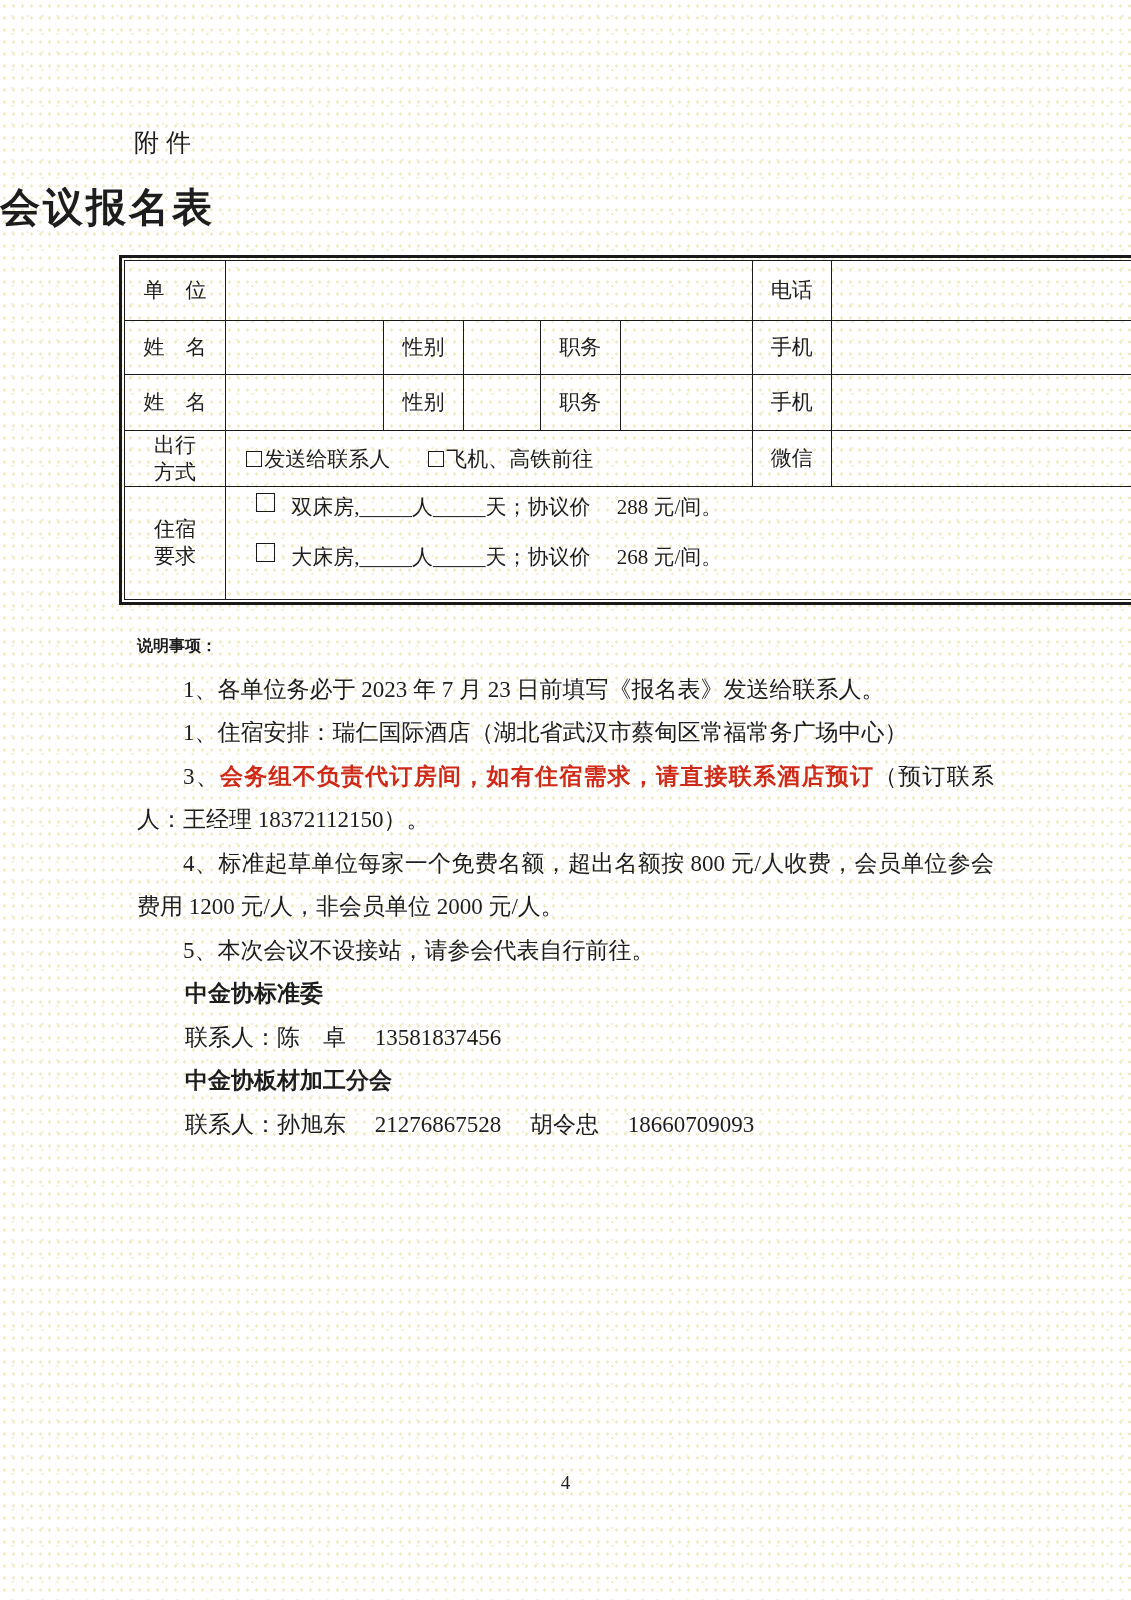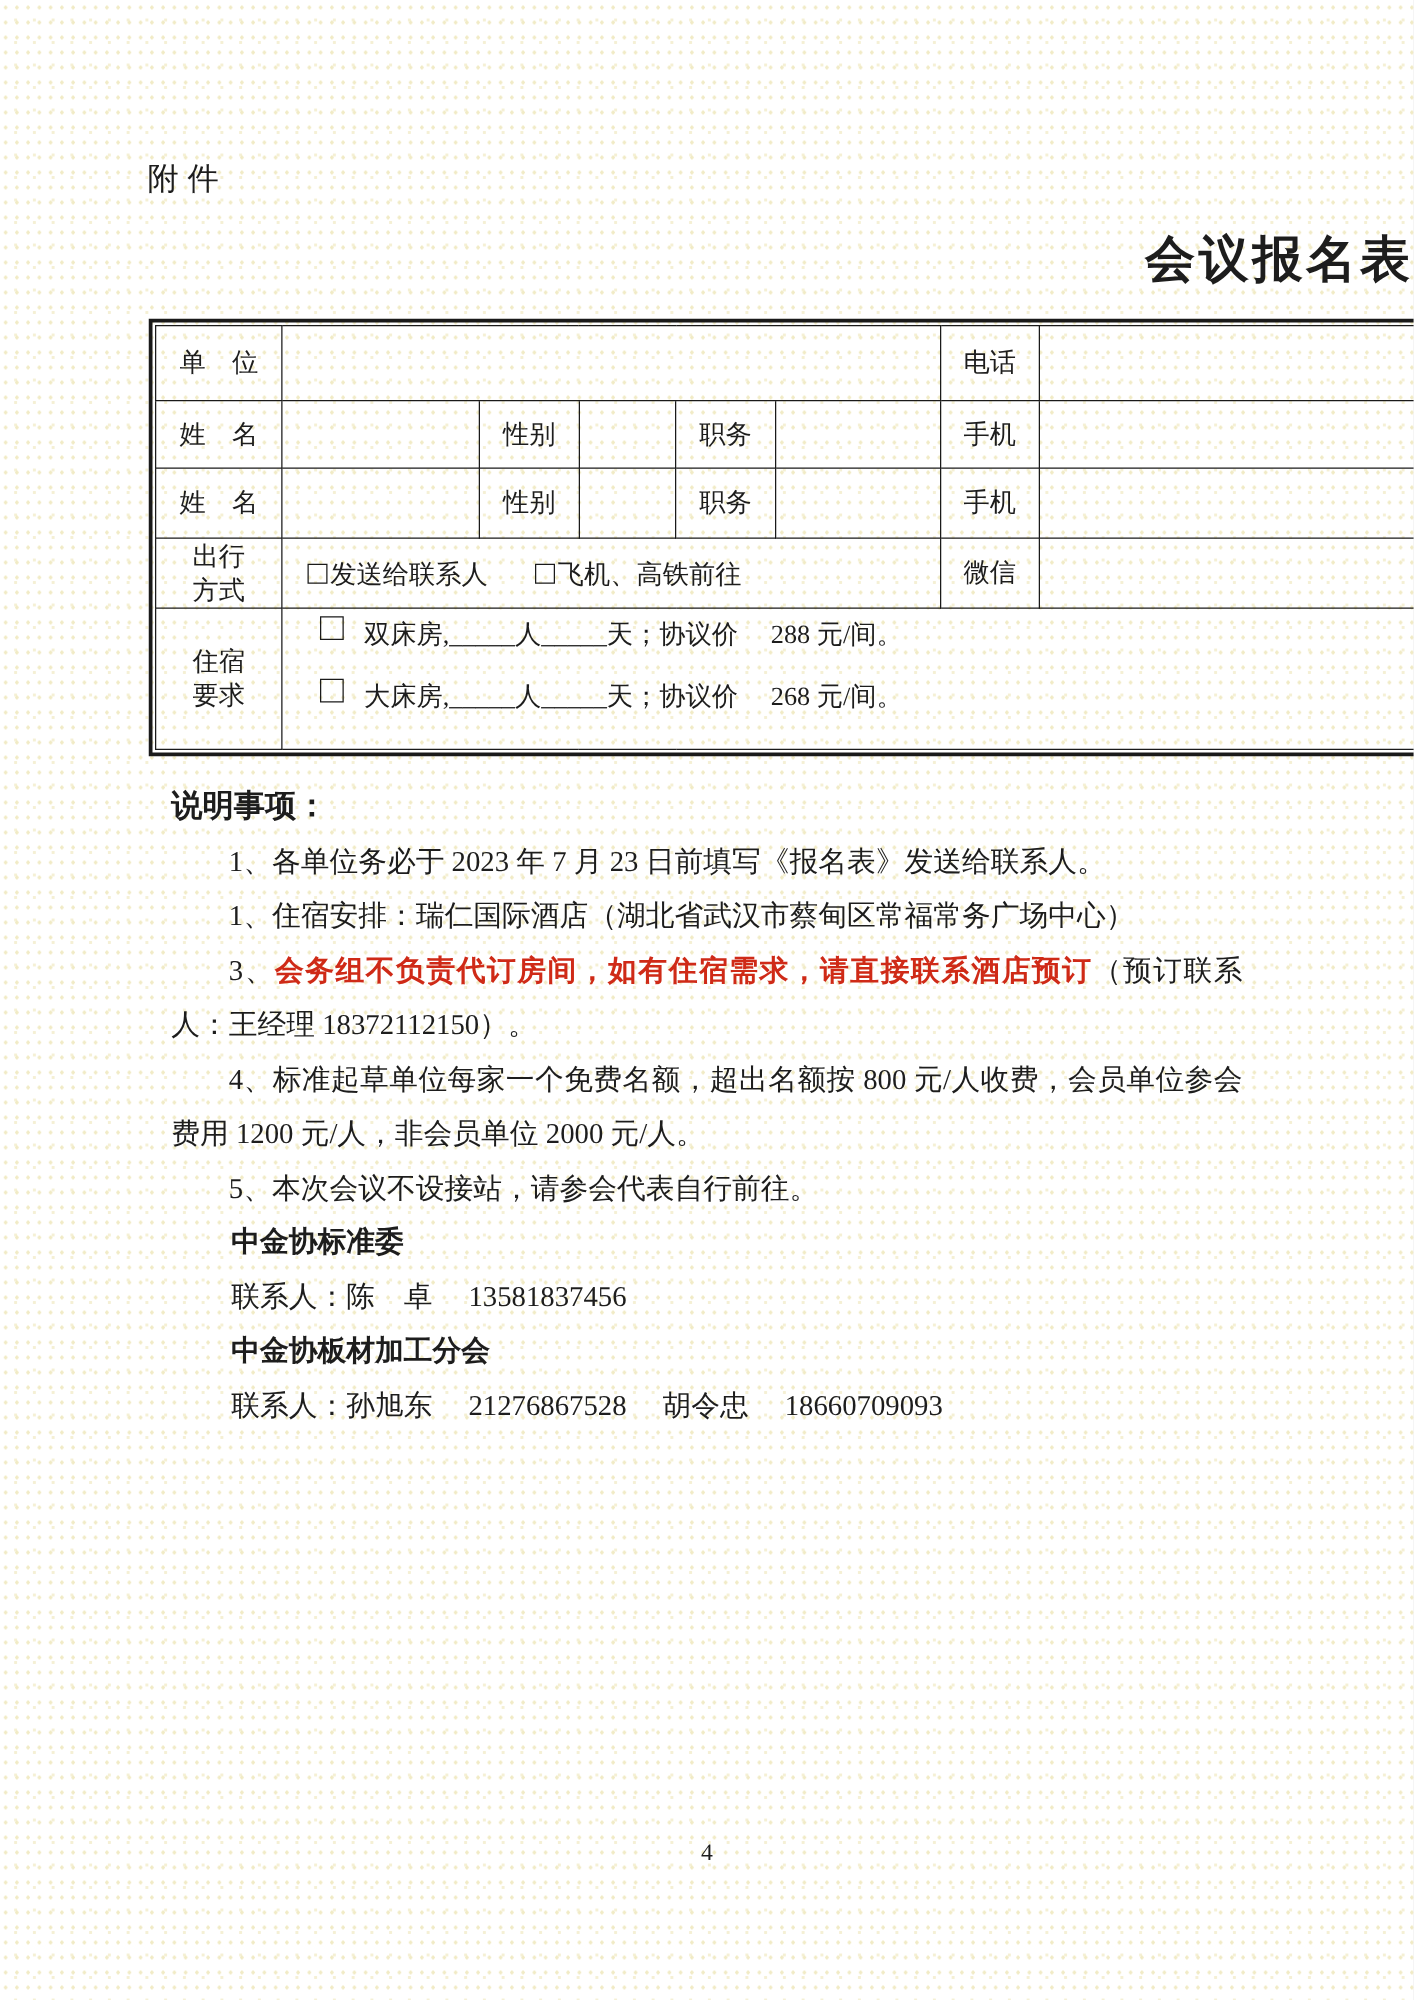--- a/index.html
+++ b/index.html
@@ -12,26 +12,26 @@
     background-image:
       radial-gradient(#f1ebc6 1.1px, rgba(255,255,255,0) 1.4px),
       radial-gradient(#f5f0d4 1px, rgba(255,255,255,0) 1.3px);
     background-size: 9px 12px, 15px 18px;
     background-position: 0 0, 5px 7px;
     color:#1d1d1d;
     font-family:"Liberation Serif","DejaVu Serif",serif;
     overflow:hidden;
   }
   .attachment {
-    position:absolute; left:118px; top:126px;
+    position:absolute; left:134px; top:126px;
     font-size:25px; letter-spacing:7px;
   }
   .doc-title {
     position:absolute; left:0; right:0; top:180px;
-    text-align:right;
+    text-align:left;
     font-size:40px; font-weight:bold; letter-spacing:3px;
     font-family:"Liberation Serif","DejaVu Serif",serif;
   }
   .table-wrap {
     position:absolute; left:119px; top:255px; width:1024px;
     border:3px solid #1a1a1a; padding:2px;
   }
   table { border-collapse:collapse; width:100%; table-layout:fixed; }
   td {
     border:1.5px solid #1a1a1a;
@@ -60,21 +60,21 @@
     border:1.8px solid #1a1a1a; margin-right:16px; flex:0 0 auto;
   }
   .lodging-text { white-space:pre; font-size:21px; }
   .notes {
     position:absolute; left:137px; top:624px; width:857px;
     font-size:23px; line-height:43.5px;
     text-align:justify;
   }
   .notes-heading {
     font-family:"Liberation Sans","DejaVu Sans",sans-serif;
-    font-weight:bold; font-size:25px;
+    font-weight:bold; font-size:16px;
   }
   p.item { text-indent:46px; }
   .red-seg {
     color:#cf2a17; font-weight:bold;
     font-family:"Liberation Sans","DejaVu Sans",sans-serif;
   }
   p.org {
     font-family:"Liberation Sans","DejaVu Sans",sans-serif;
     font-weight:bold; text-indent:48px; font-size:23px;
   }

